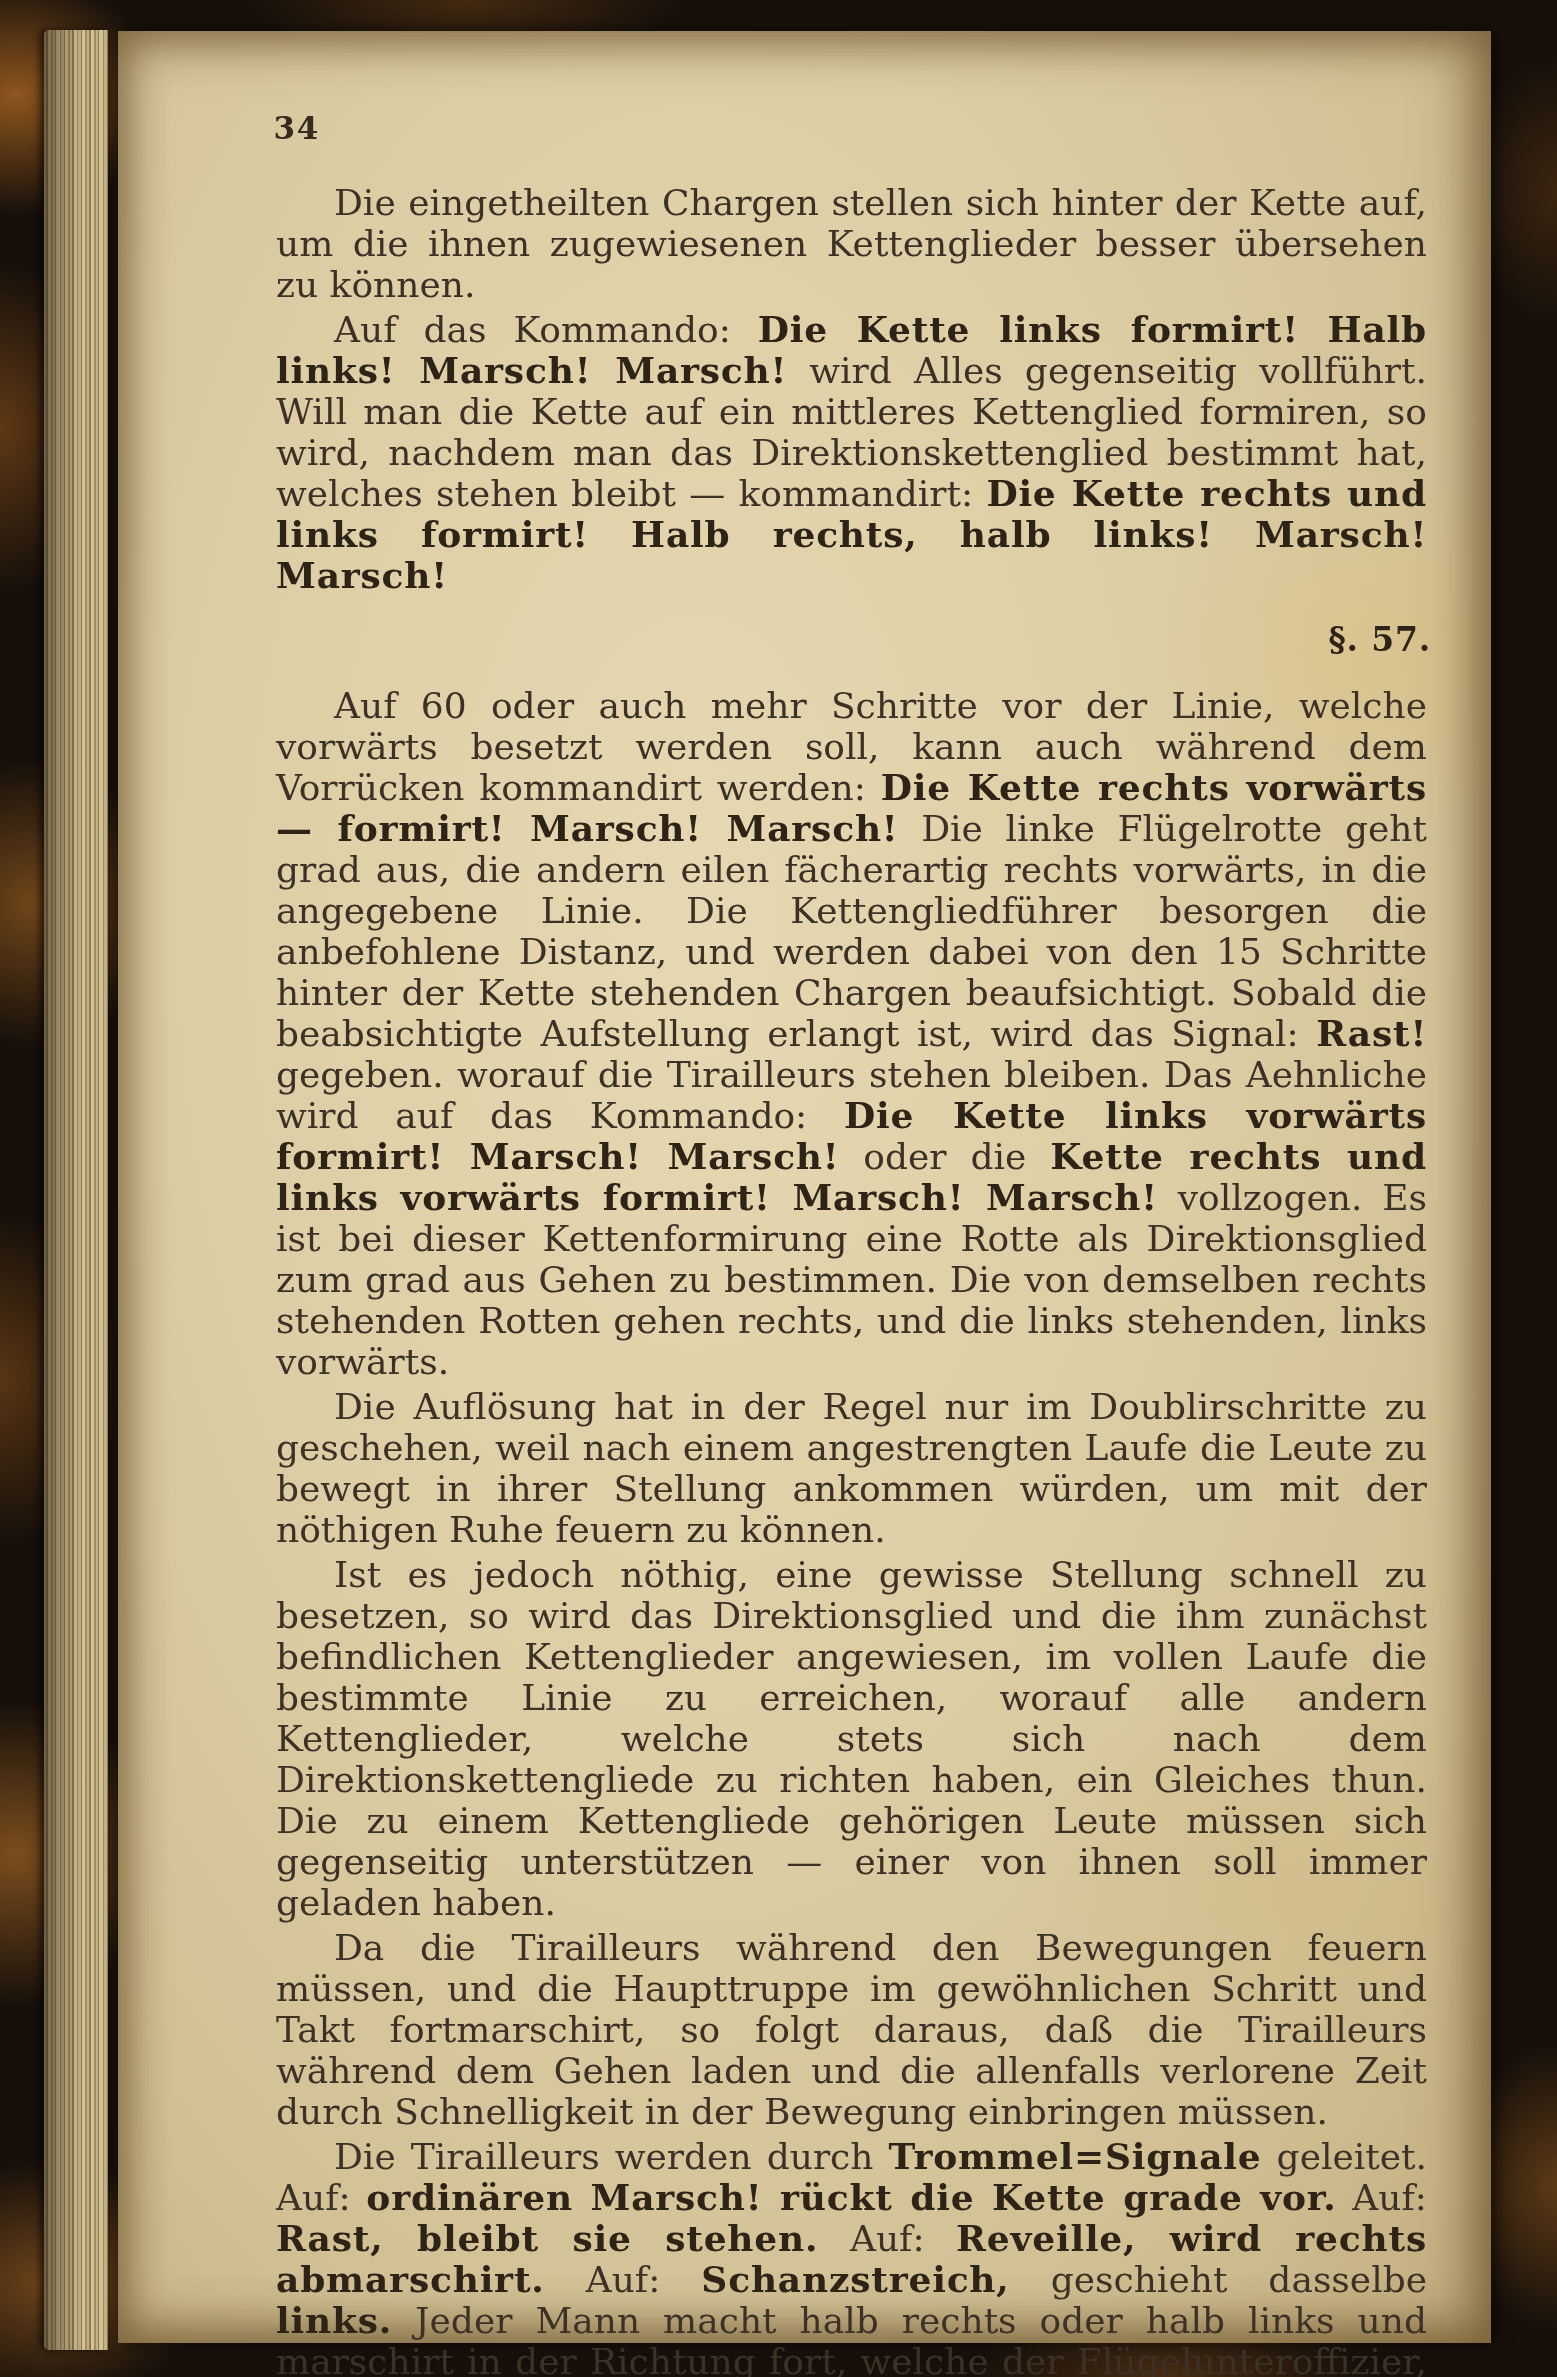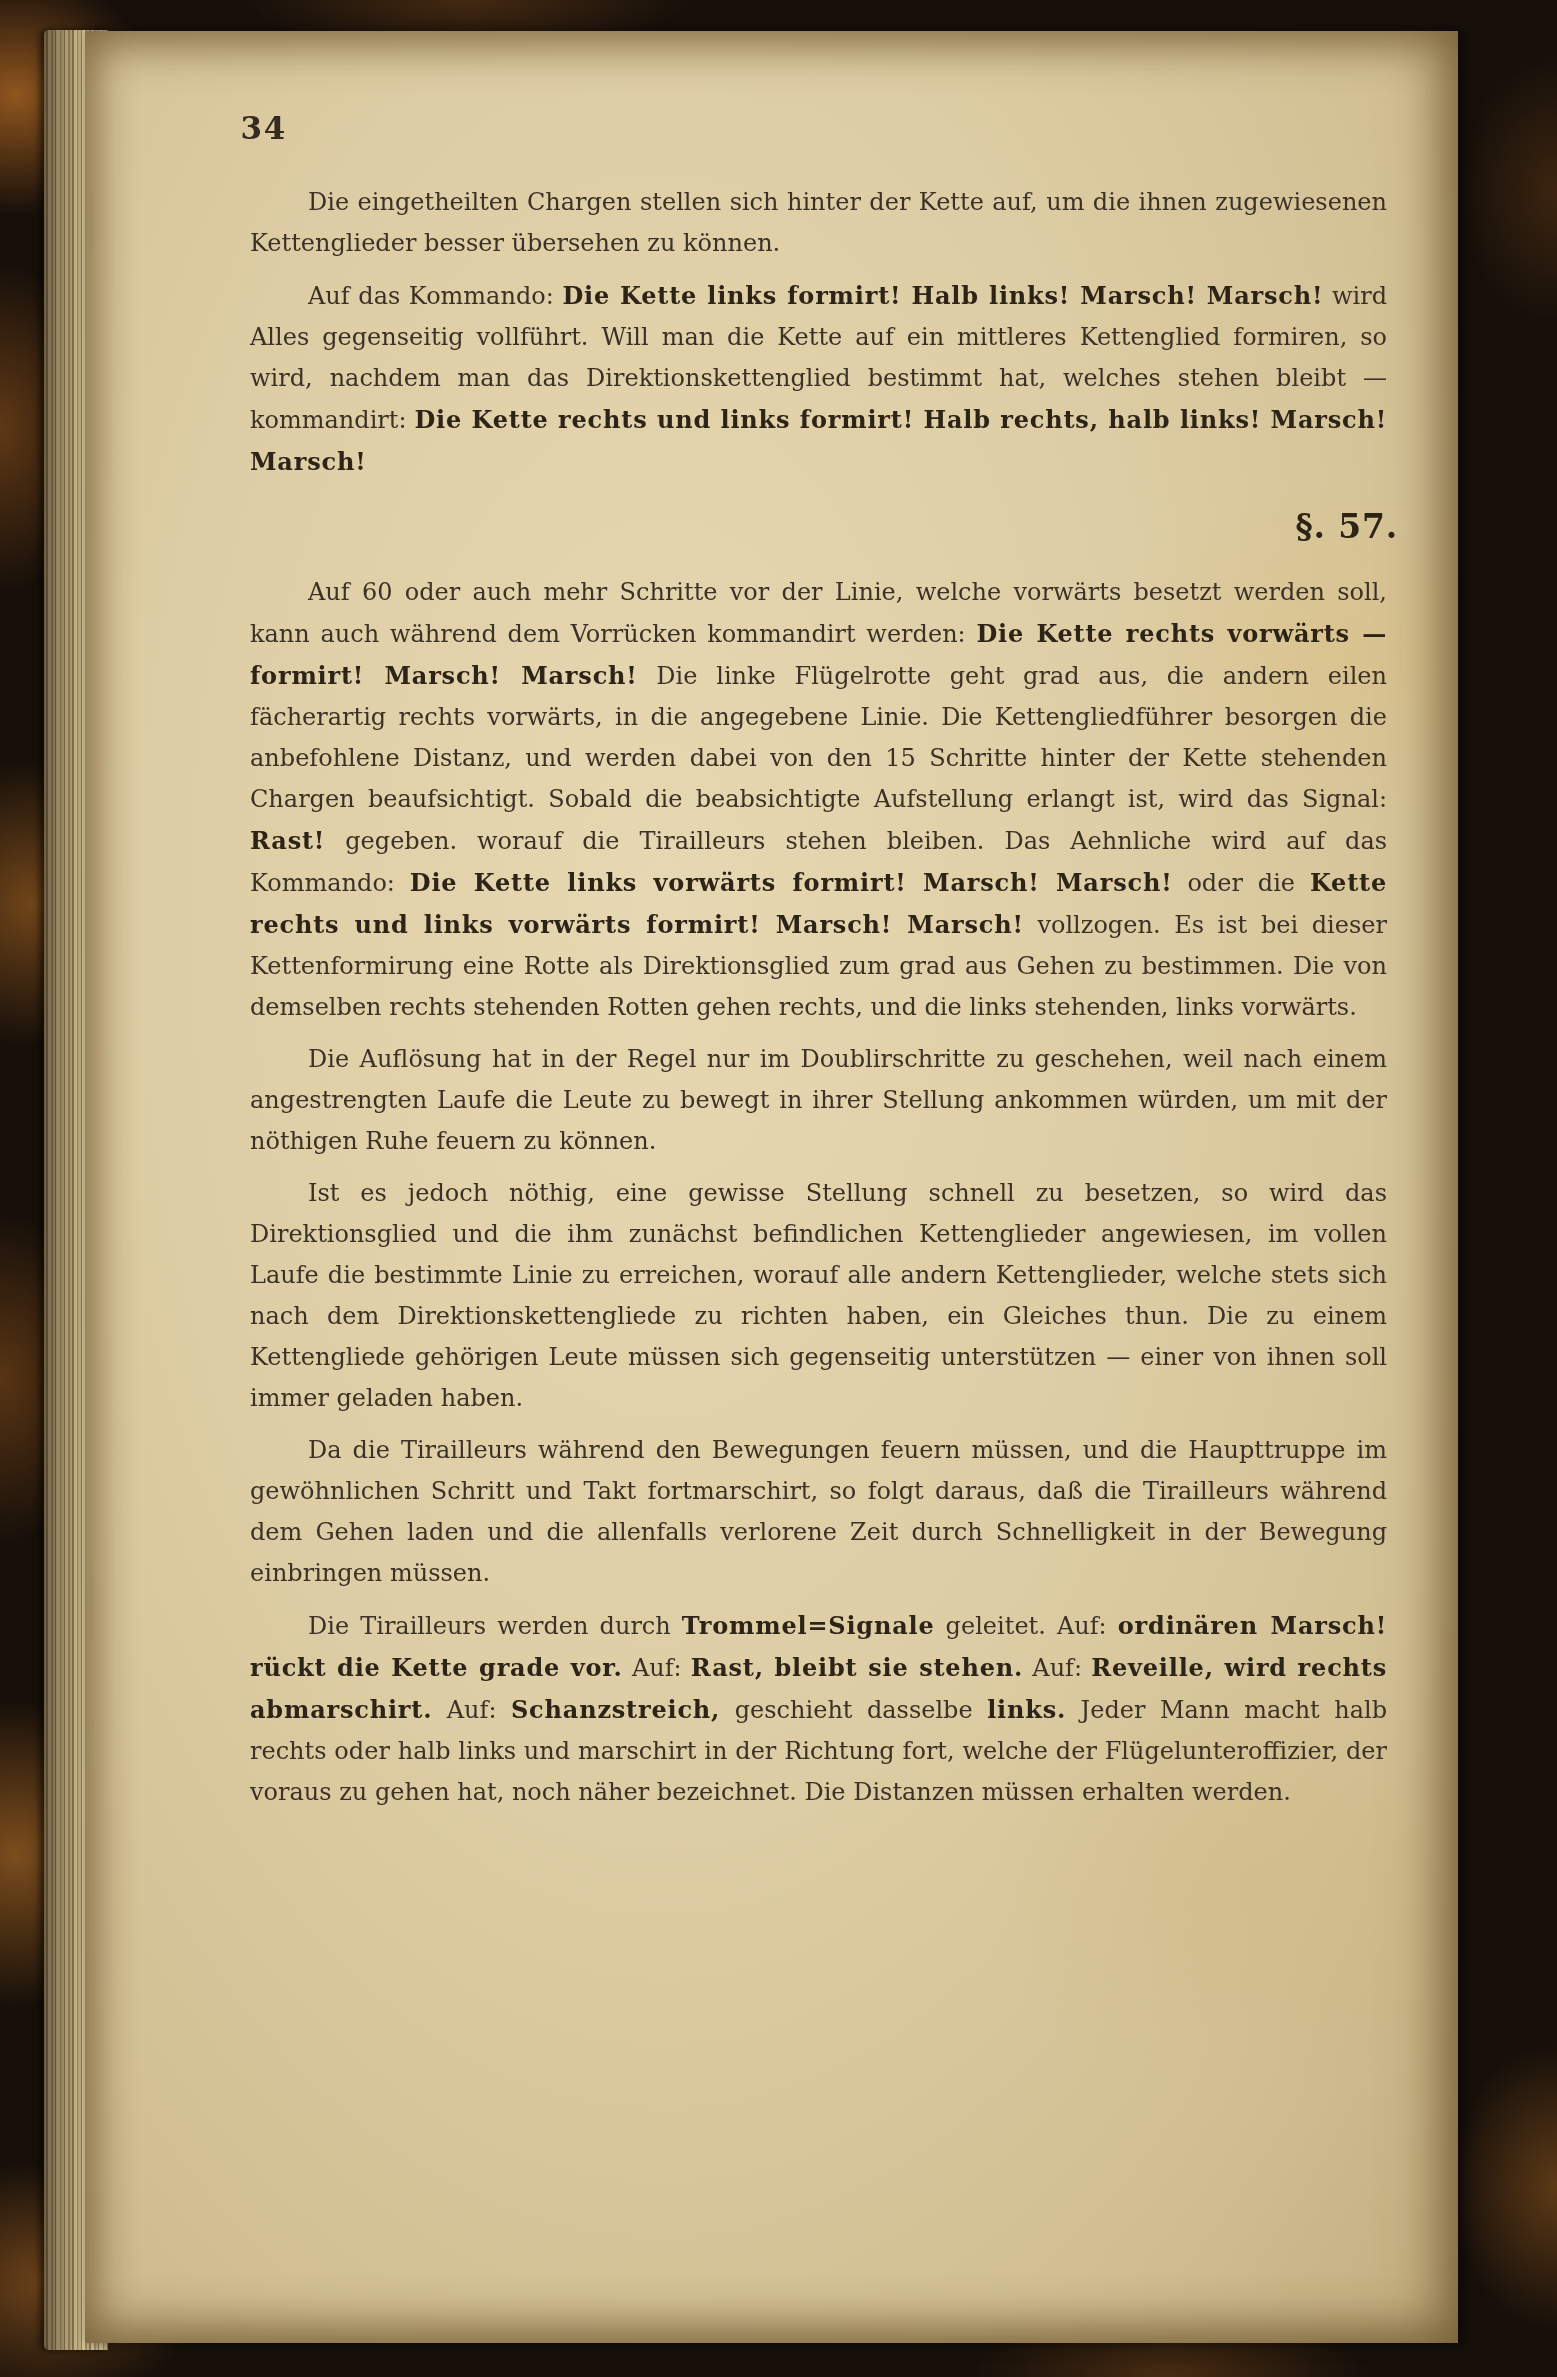--- a/index.html
+++ b/index.html
@@ -25,40 +25,40 @@
   
   .page-stack{position:absolute;left:44px;top:30px;width:64px;height:2320px;
     background:
       linear-gradient(90deg, rgba(40,28,14,.55), rgba(0,0,0,0) 60%),
       repeating-linear-gradient(90deg,
         #c3b184 0 2.3px, #8f7b52 2.3px 3.9px, #d2c296 3.9px 7px, #a18c60 7px 8.6px);
     border-radius:4.7px 0 0 4.7px;
     box-shadow:-3.1px 0 7.8px rgba(0,0,0,.6);}
 
   
-  .page{position:absolute;left:85px;top:31px;width:1373px;height:2312px;
+  .page{position:absolute;left:118px;top:31px;width:1373px;height:2312px;
     background:
       radial-gradient(ellipse 327px 249px at 91% 27%, rgba(222,190,120,.35), transparent 70%),
       radial-gradient(ellipse 389px 312px at 85% 80%, rgba(205,180,120,.30), transparent 70%),
       radial-gradient(ellipse at 42% 38%, #e6d8b2 0%, #ddcda4 45%, #d2c094 75%, #c2ad7e 100%);
     box-shadow:
       inset -20px 0 55px rgba(110,85,45,.55),
       inset 11px 0 39px rgba(120,95,55,.35),
       inset 0 14px 43px rgba(115,90,50,.40),
       inset 0 -17px 47px rgba(110,85,45,.45),
       4.7px 0 14px rgba(0,0,0,.55);}
 
   
   .text-block{position:absolute;left:154px;top:79px;width:1159px;color:#3c3126;}
 
   .page-number{font-weight:bold;font-size:31px;letter-spacing:1.6px;
     margin:0 0 36px 1.6px;color:#352b20;}
 
-  .para{font-size:24px;line-height:41px;text-align:justify;
-    text-indent:58px;margin:11px;color:#3c3126;}
+  .para{font-size:36px;line-height:41px;text-align:justify;
+    text-indent:58px;margin:4px;color:#3c3126;}
   .para + .para{margin-top:1.6px;}
 
   .heading{font-size:33px;line-height:41px;font-weight:bold;text-align:right;
     text-indent:0;letter-spacing:2.3px;margin:23.4px 0 25px;color:#33291e;}
 
   .bold{font-weight:bold;color:#2d2317;letter-spacing:0.8px;}
   .reg{font-weight:normal;}
 </style>
 </head>
 <body>

